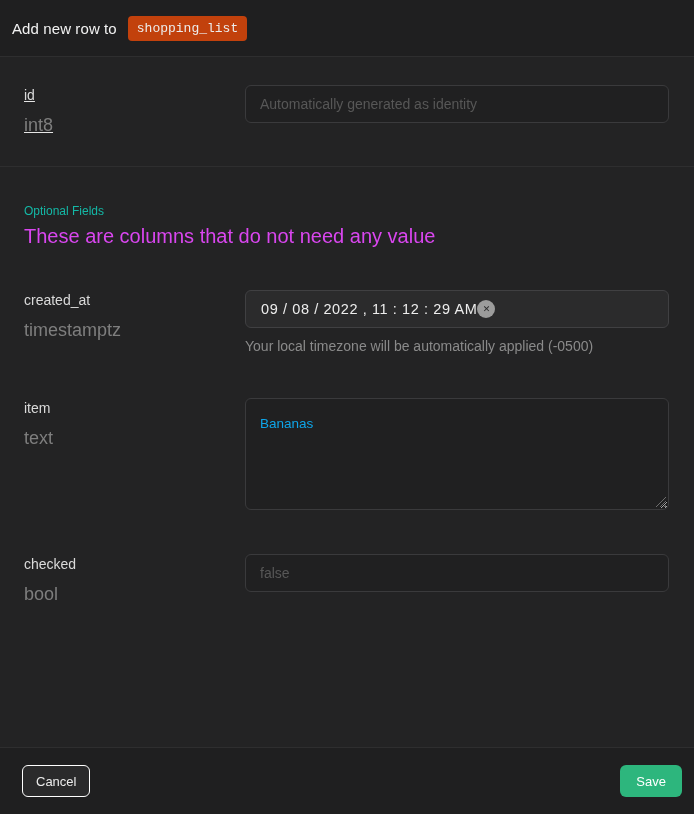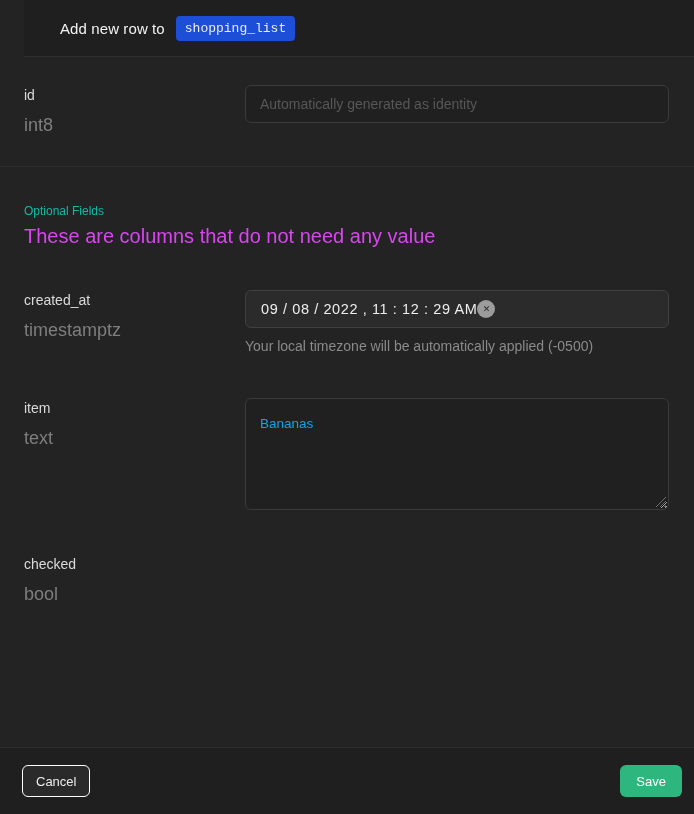--- a/index.html
+++ b/index.html
@@ -11,38 +11,38 @@
     overflow:hidden;
   }
   .panel { display:flex; flex-direction:column; height:814px; }
 
   
   .panel-header {
     height:57px; flex:none;
     background: var(--header-bg, #1f1f20);
     border-bottom:1px solid var(--divider, #2e2e2f);
     display:flex; align-items:center;
-    padding:0 36px;
-    margin-left:24px;
+    padding:0 12px;
   }
   .panel-title { font-size:15px; color:#f2f2f2; letter-spacing:0.1px; }
   .table-badge {
     margin-left:11px;
     font-family:"Liberation Mono", monospace;
     font-size:13px; color:#ececec;
-    background:#1d4ed8;
+    background:#c2410c;
     padding:5px 9px;
     border-radius:4px;
   }
 
   
   .section-id {
     height:110px; flex:none;
     padding:28px 25px 0 24px;
     border-bottom:1px solid var(--divider, #2e2e2f);
+    text-decoration:underline;
   }
   .section-optional { padding:37px 25px 0 24px; }
   .optional-title { font-size:12px; font-weight:400; color:#14b8a6; }
   .optional-subtitle { margin-top:7px; font-size:20px; color:#d946ef; }
 
   
   .field-row {
     display:grid;
     grid-template-columns:197px 1fr;
     column-gap:24px;
@@ -180,20 +180,23 @@
         <textarea class="field-textarea" style="">Bananas</textarea>
         <span class="resize-handle"></span>
       </div>
     </div>
 
     <div class="field-row row-gap-lg">
       <div class="field-meta">
         <div class="field-name">checked</div>
         <div class="field-type">bool</div>
       </div>
+      <div>
+        <input class="text-input" type="text" placeholder="false" style="">
+      </div>
     </div>
   </div>
 
   <div class="panel-footer">
     <button class="btn btn-cancel">Cancel</button>
     <button class="btn btn-save">Save</button>
   </div>
 
 </div>
 

